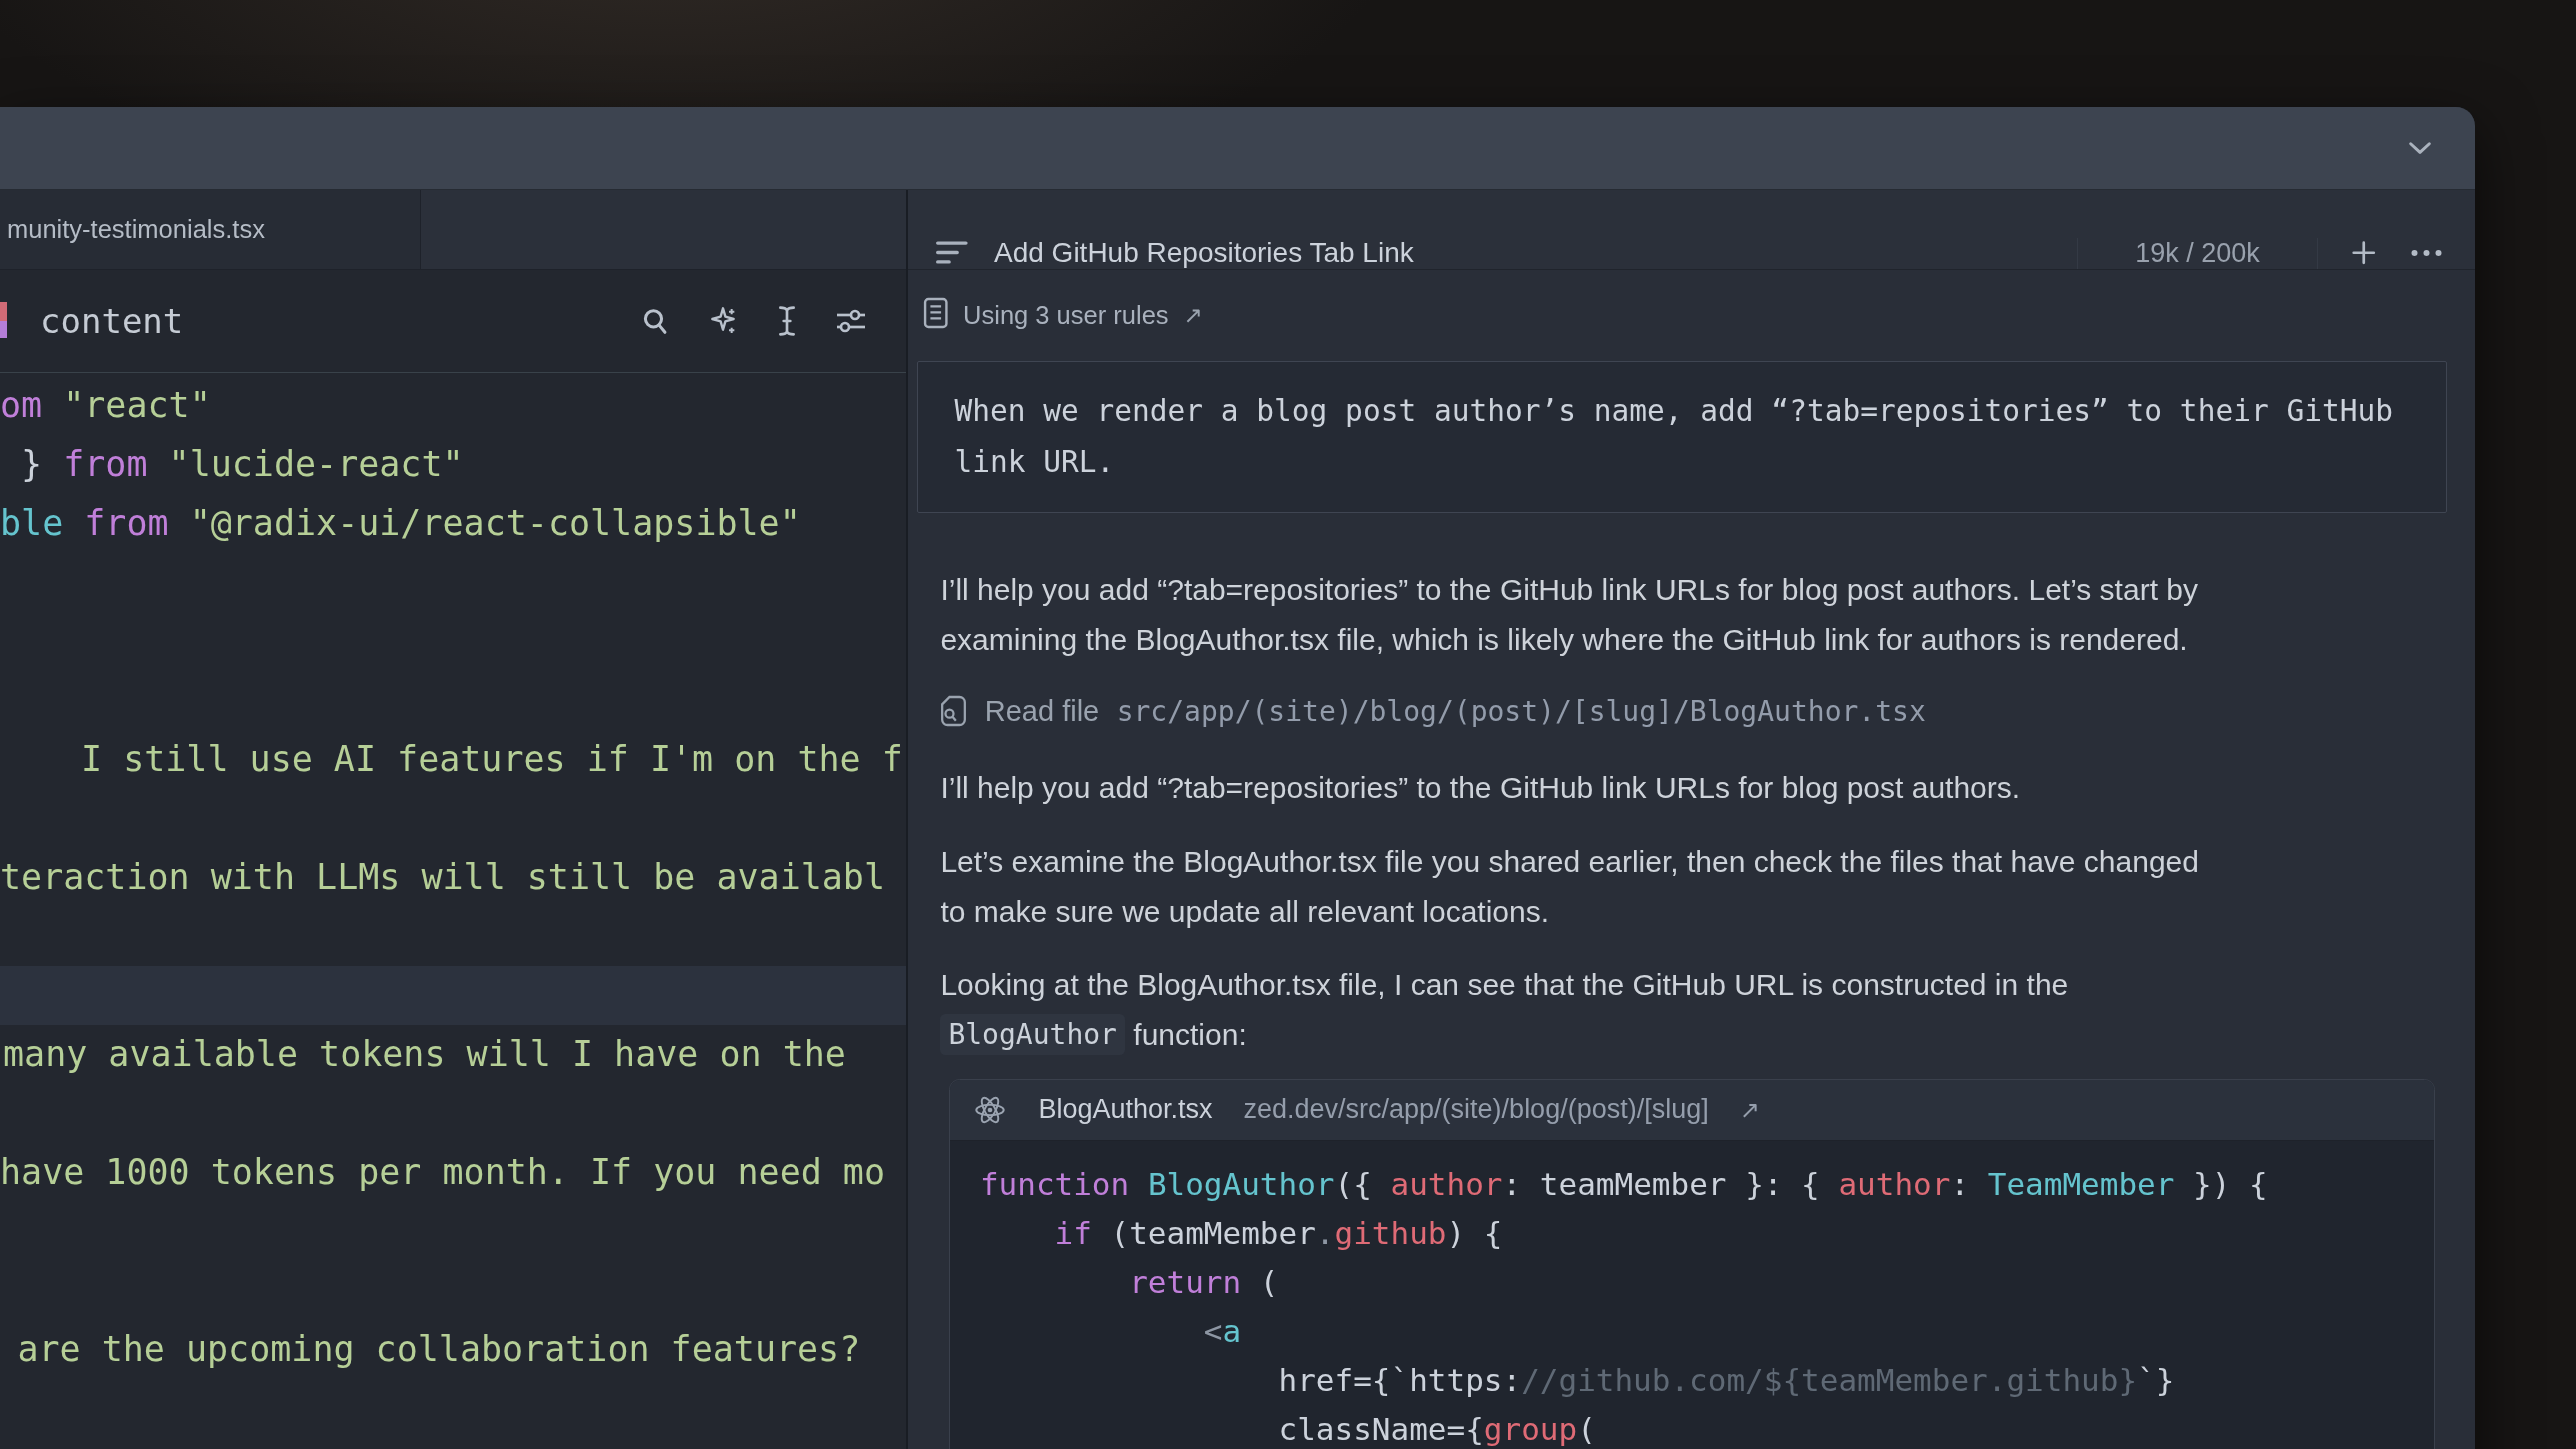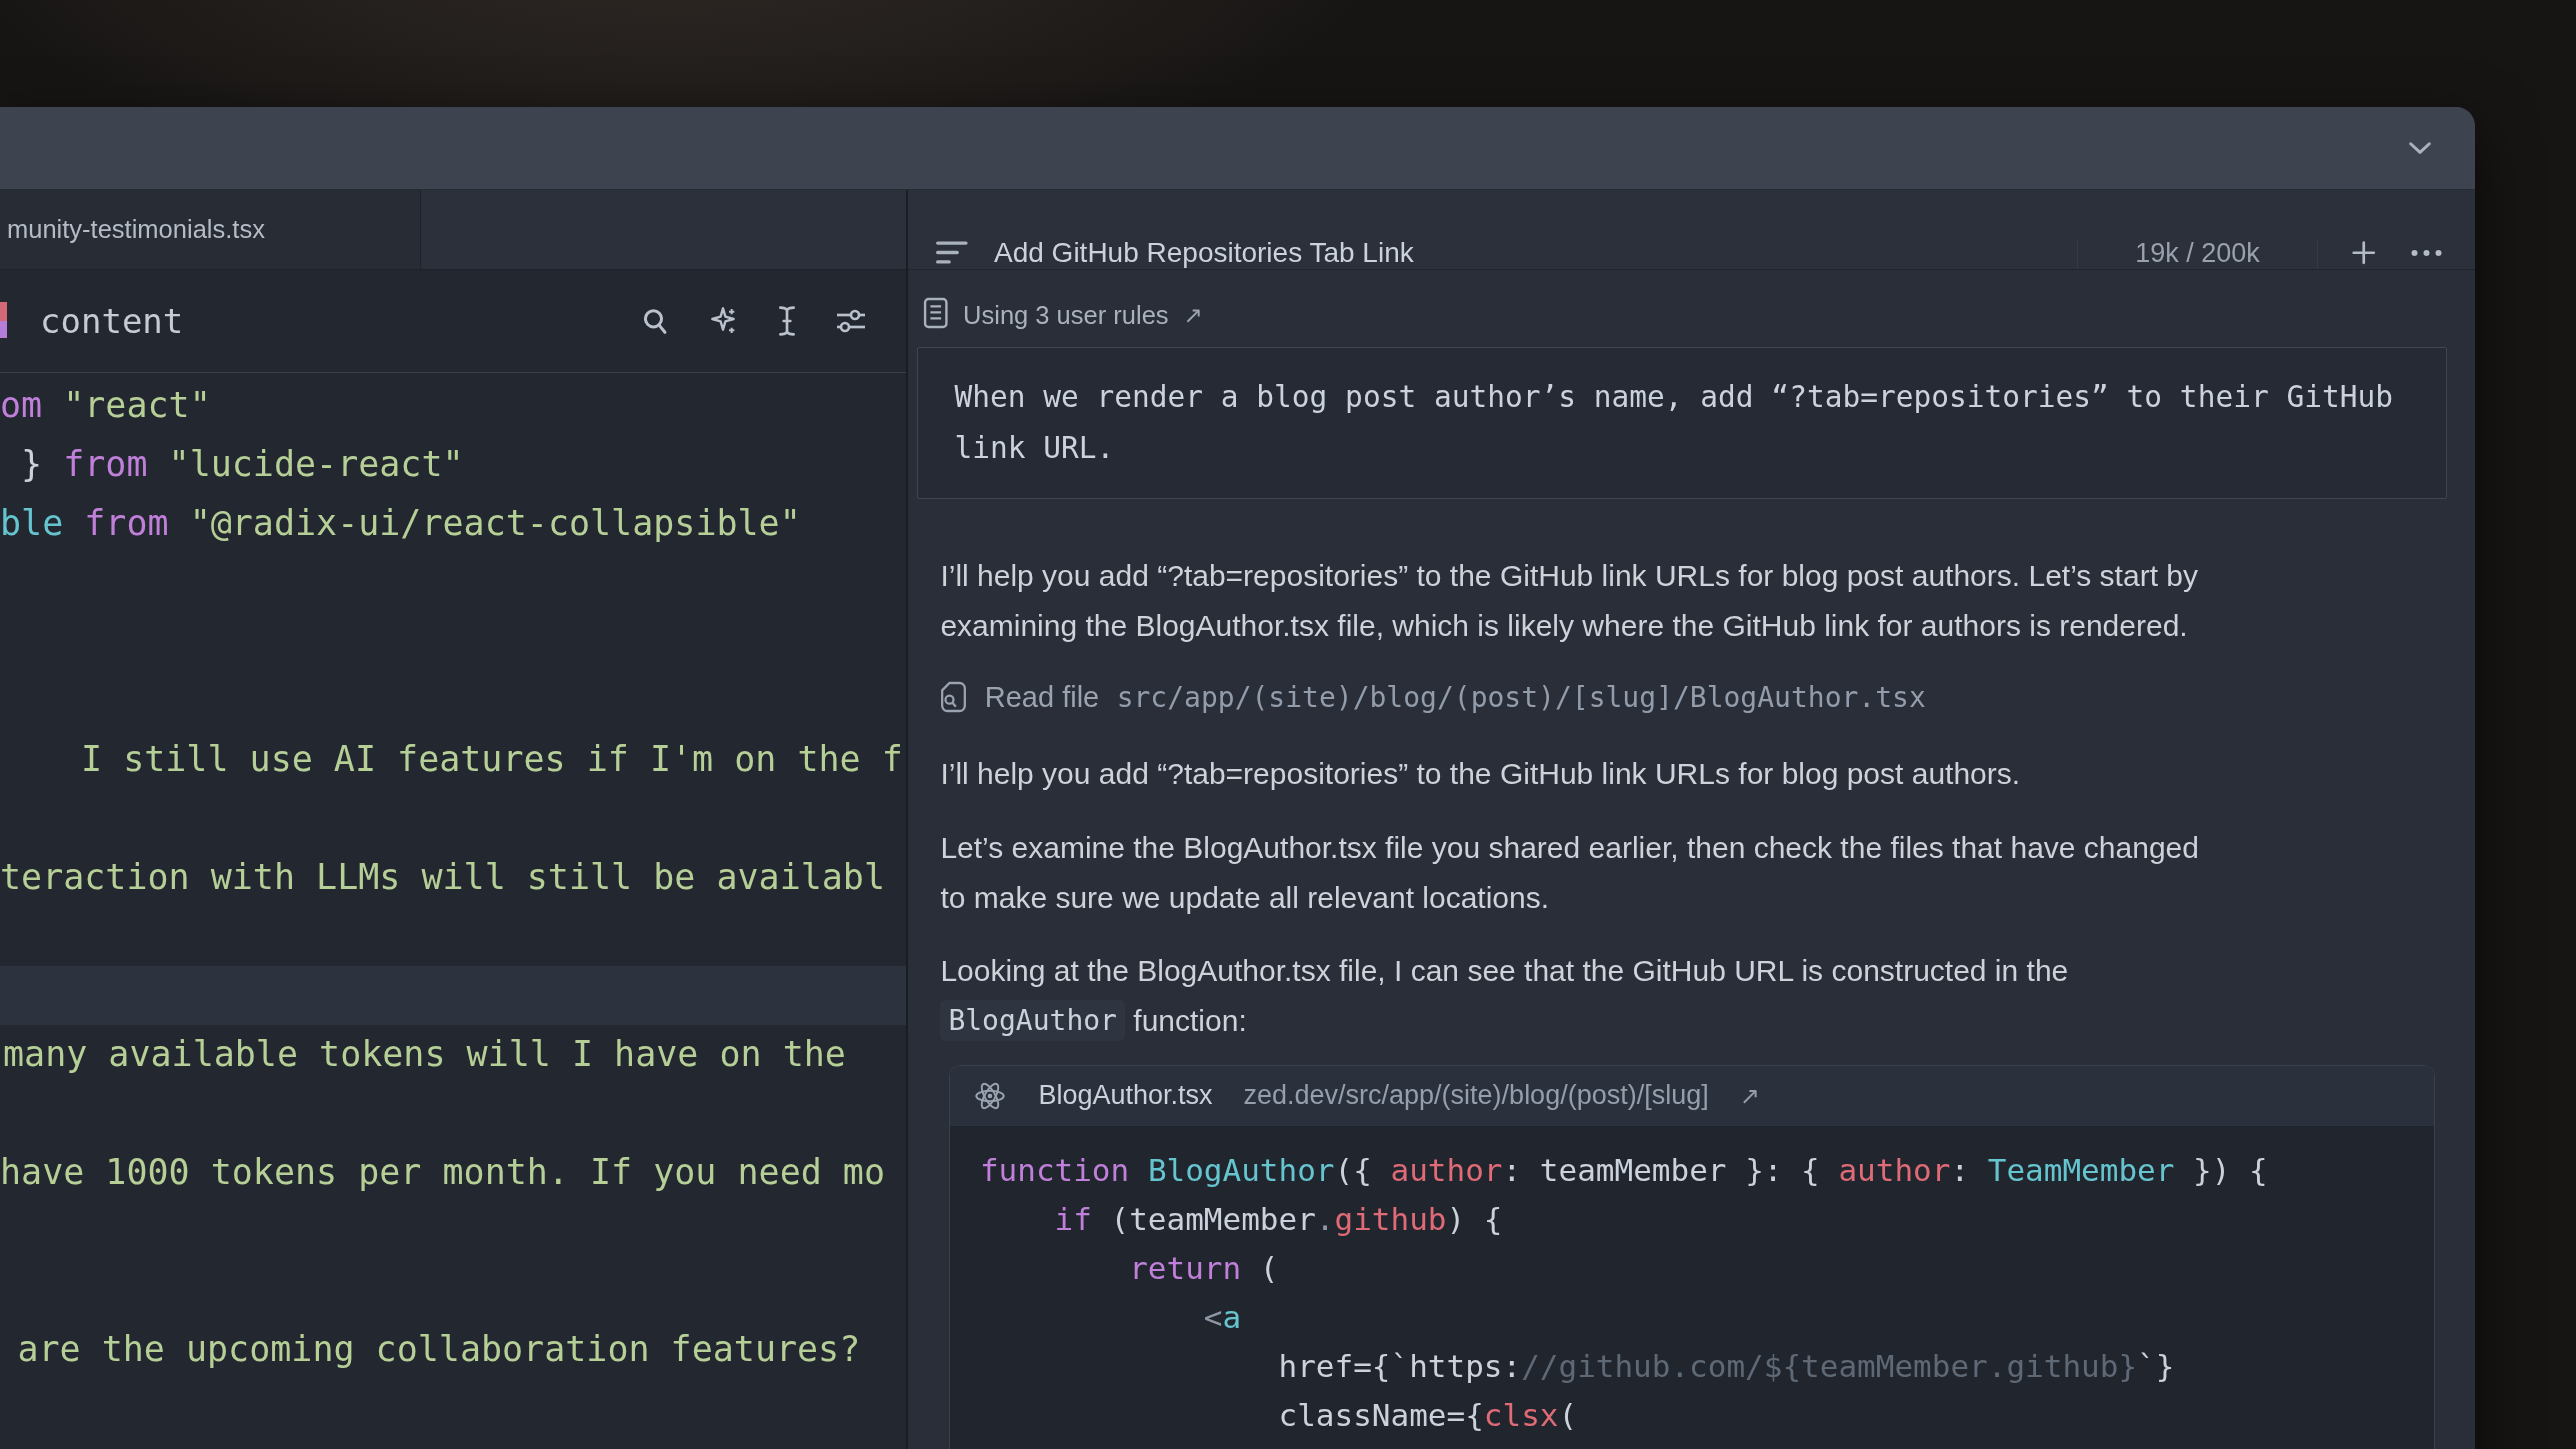--- a/index.html
+++ b/index.html
@@ -43,21 +43,21 @@
   .assistant{flex:1;background:#292e38;display:flex;flex-direction:column;min-width:0}
   .as-header{height:79px;background:#2b303a;border-bottom:1.3px solid #20242c;display:flex;align-items:flex-end}
   .as-head-left{display:flex;align-items:center;gap:24px;padding-left:27px;flex:1;color:#a9b1bd}
   .as-title{font-size:28px;color:#ccd2db}
   .token-cell{width:239px;border-left:1.3px solid #343a45;display:flex;align-items:center;justify-content:center;
     font-size:27px;color:#99a1ad}
   .btn-cell{width:157px;border-left:1.3px solid #343a45;display:flex;align-items:center;justify-content:space-evenly;color:#b3bbc6}
   .as-scroll{flex:1;overflow:hidden;padding:29.5px 28px 0 9.4px}
   .rules-row{display:flex;align-items:center;gap:14.8px;color:#a9b1bd;font-size:25.5px;padding-left:5.4px;height:32px}
   .rules-arrow{font-size:23px;color:#9aa3af}
-  .msg-box{margin-top:15px;border:1.3px solid #3f4552;border-radius:2px;background:#252a34;
+  .msg-box{margin-top:29px;border:1.3px solid #3f4552;border-radius:2px;background:#252a34;
     padding:24px 36px;font-family:"DejaVu Sans Mono",monospace;font-size:29.5px;color:#c6ccd5}
   .msg-box .line{height:51px;display:flex;align-items:center;white-space:pre}
   .par{font-size:30px;color:#ced3da}
   .par .line{height:50px;display:flex;align-items:center;white-space:pre}
   .p1{margin-top:52px}.p2{margin-top:32px}.p3{margin-top:24px}.p4{margin-top:23px}
   .par .tok-code,.tok-code{font-family:"DejaVu Sans Mono",monospace;font-size:28px;background:#2f3540;
     border-radius:5.4px;padding:4px 8px;color:#ccd2da}
   .read-row{margin-top:28px;margin-left:23px;height:38px;display:flex;align-items:center;gap:17.4px;color:#9aa3af}
   .read-label{font-size:29px}
   .read-path{font-family:"DejaVu Sans Mono",monospace;font-size:28px;color:#939cab}
@@ -255,21 +255,21 @@
             <span class="card-file">BlogAuthor.tsx</span>
             <span class="card-path">zed.dev/src/app/(site)/blog/(post)/[slug]</span>
             <span class="card-arrow">↗</span>
           </div>
           <div class="card-code">
               <div class="line"><span class="tok-kw">function </span><span class="tok-cyan">BlogAuthor</span><span class="tok-fg">({ </span><span class="tok-coral">author</span><span class="tok-fg">: teamMember }: { </span><span class="tok-coral">author</span><span class="tok-fg">: </span><span class="tok-cyan">TeamMember</span><span class="tok-fg"> }) {</span></div>
               <div class="line"><span class="tok-fg">    </span><span class="tok-kw">if </span><span class="tok-fg">(teamMember</span><span class="tok-dimfg">.</span><span class="tok-coral">github</span><span class="tok-fg">) {</span></div>
               <div class="line"><span class="tok-fg">        </span><span class="tok-kw">return </span><span class="tok-fg">(</span></div>
               <div class="line"><span class="tok-fg">            </span><span class="tok-dimfg">&lt;</span><span class="tok-cyan">a</span></div>
               <div class="line"><span class="tok-fg">                href={`https:</span><span class="tok-dim">//github.com/${teamMember.github}</span><span class="tok-fg">`}</span></div>
-              <div class="line"><span class="tok-fg">                className={</span><span class="tok-coral">clsx</span><span class="tok-fg">(</span></div>
+              <div class="line"><span class="tok-fg">                className={</span><span class="tok-coral">group</span><span class="tok-fg">(</span></div>
               <div class="line"><span class="tok-fg">                    </span><span class="tok-str">"group relative"</span></div>
             </div>
         </div>
 
       </div>
     </div>
   </div>
 </div>
 
 

